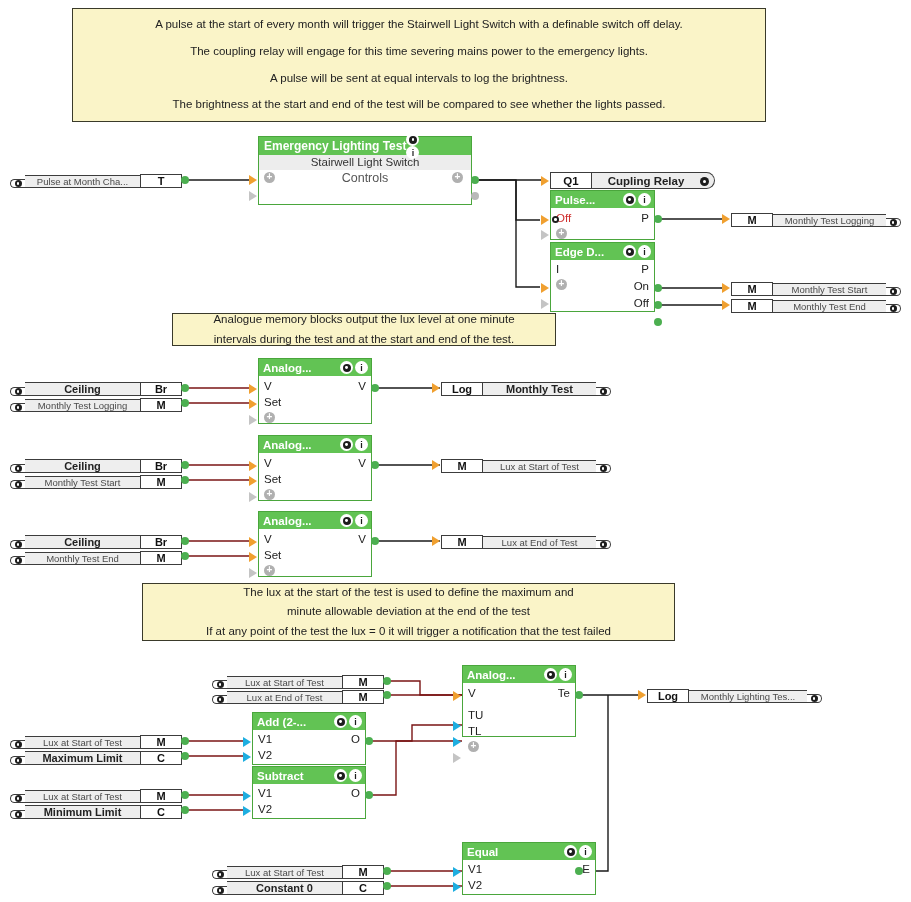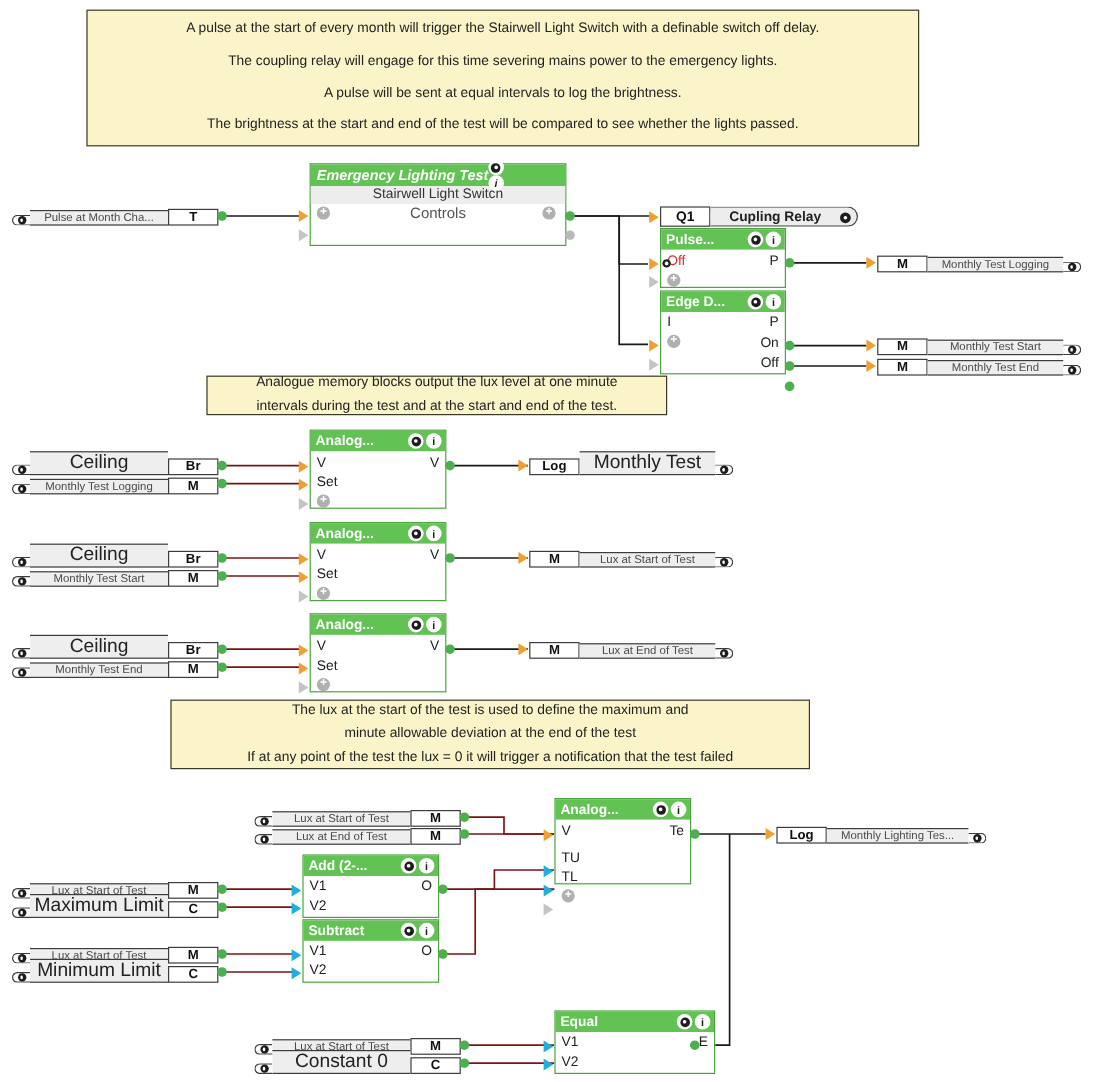--- a/index.html
+++ b/index.html
@@ -22,21 +22,21 @@
   
   .io{position:absolute;height:16px;box-sizing:border-box;display:flex;
       align-items:flex-end;font-size:9.5px;}
   .io .cap{width:15px;background:#fff;border:1px solid #3c3c3c;
            display:flex;align-items:center;justify-content:center;box-sizing:border-box;}
   .io .cap.l{border-radius:8px 0 0 8px;border-right:none;}
   .io .cap.r{border-radius:0 8px 8px 0;border-left:none;}
   .io .lbl{flex:1;background:#eeeeee;border:1px solid #3c3c3c;border-left:none;border-right:none;
            display:flex;align-items:center;justify-content:center;
            color:#4a4a4a;box-sizing:border-box;overflow:hidden;white-space:nowrap;}
-  .io .lbl.bold{font-weight:normal;color:#222;font-size:16px;}
+  .io .lbl.bold{font-weight:bold;color:#222;font-size:11px;}
   .io .typ{width:42px;background:#ffffff;border:1px solid #3c3c3c;
            display:flex;align-items:center;justify-content:center;
            font-weight:bold;font-size:11px;color:#111;box-sizing:border-box;}
   .io.in .typ{border-left:1px solid #3c3c3c;border-right:1px solid #3c3c3c;}
   .io.in .lbl{border-left:none;}
   .io.out .lbl{border-right:none;}
 
   
   .gear{display:inline-block;width:9px;height:9px;border-radius:50%;
         background:#1d1d1d;position:relative;}
@@ -69,21 +69,21 @@
   .fb .body{position:relative;}
   .fb .port{position:absolute;font-size:11.5px;color:#222;white-space:nowrap;}
   .fb .port.r{right:5px;}
   .fb .port.l{left:5px;}
   .plus{position:absolute;width:11px;height:11px;border-radius:50%;background:#b0b0b0;
         color:#fff;font-size:10px;line-height:10px;text-align:center;font-weight:bold;}
 
   
   .cblk{position:absolute;box-sizing:border-box;border:1px solid #4aa63c;background:#fff;}
   .cblk .hdr{background:#62c354;color:#fff;font-weight:bold;font-size:12px;height:18px;
-             display:flex;align-items:center;padding-left:5px;position:relative;box-sizing:border-box;font-style:italic;}
+             display:flex;align-items:center;padding-left:5px;position:relative;box-sizing:border-box;}
   .cblk .sub{background:#ededed;text-align:center;font-size:11.5px;color:#333;height:15px;
              line-height:15px;}
   .cblk .mid{text-align:center;font-size:12.5px;color:#555;height:19px;line-height:19px;position:relative;}
   .cblk .bot{text-align:center;font-size:12.5px;color:#555;height:17px;line-height:17px;position:relative;}
 
   
   .relay{position:absolute;height:17px;box-sizing:border-box;display:flex;align-items:stretch;}
   .relay .q{width:40px;background:#fff;border:1px solid #3c3c3c;display:flex;
             align-items:center;justify-content:center;font-weight:bold;font-size:11.5px;color:#111;}
   .relay .nm{flex:1;background:#ededed;border:1px solid #3c3c3c;border-left:none;

